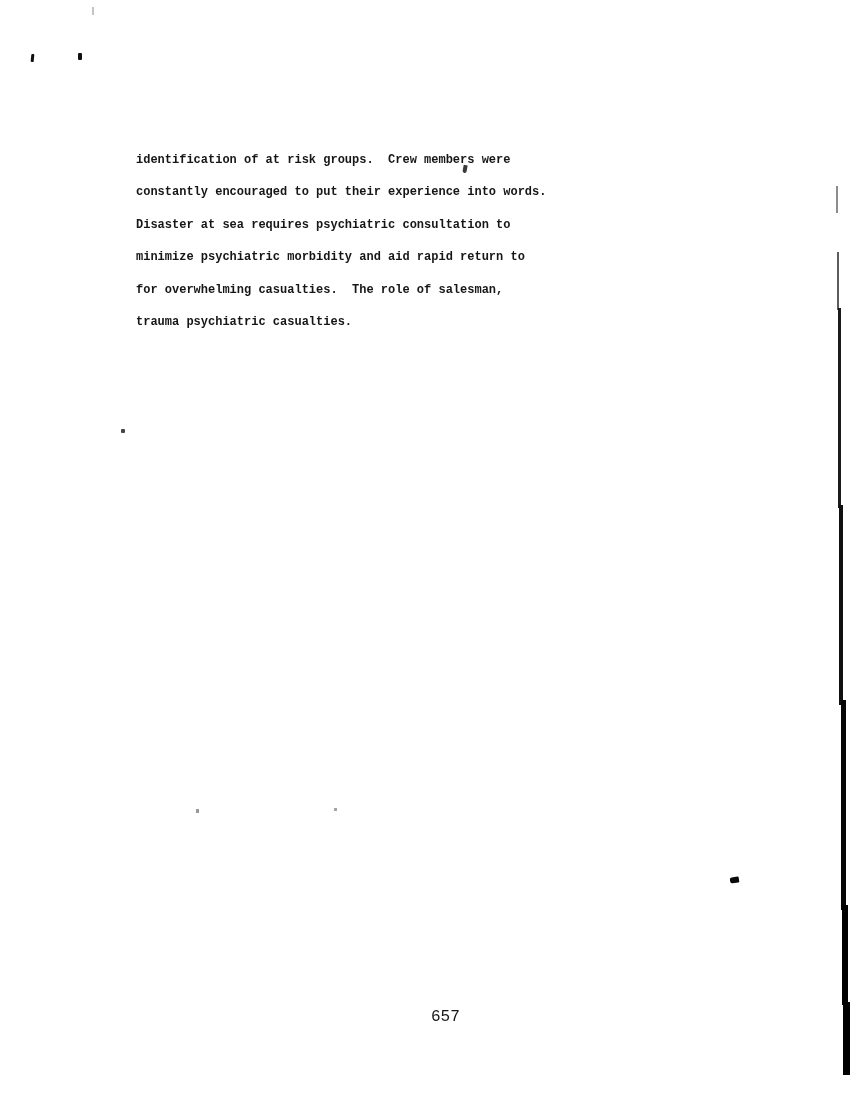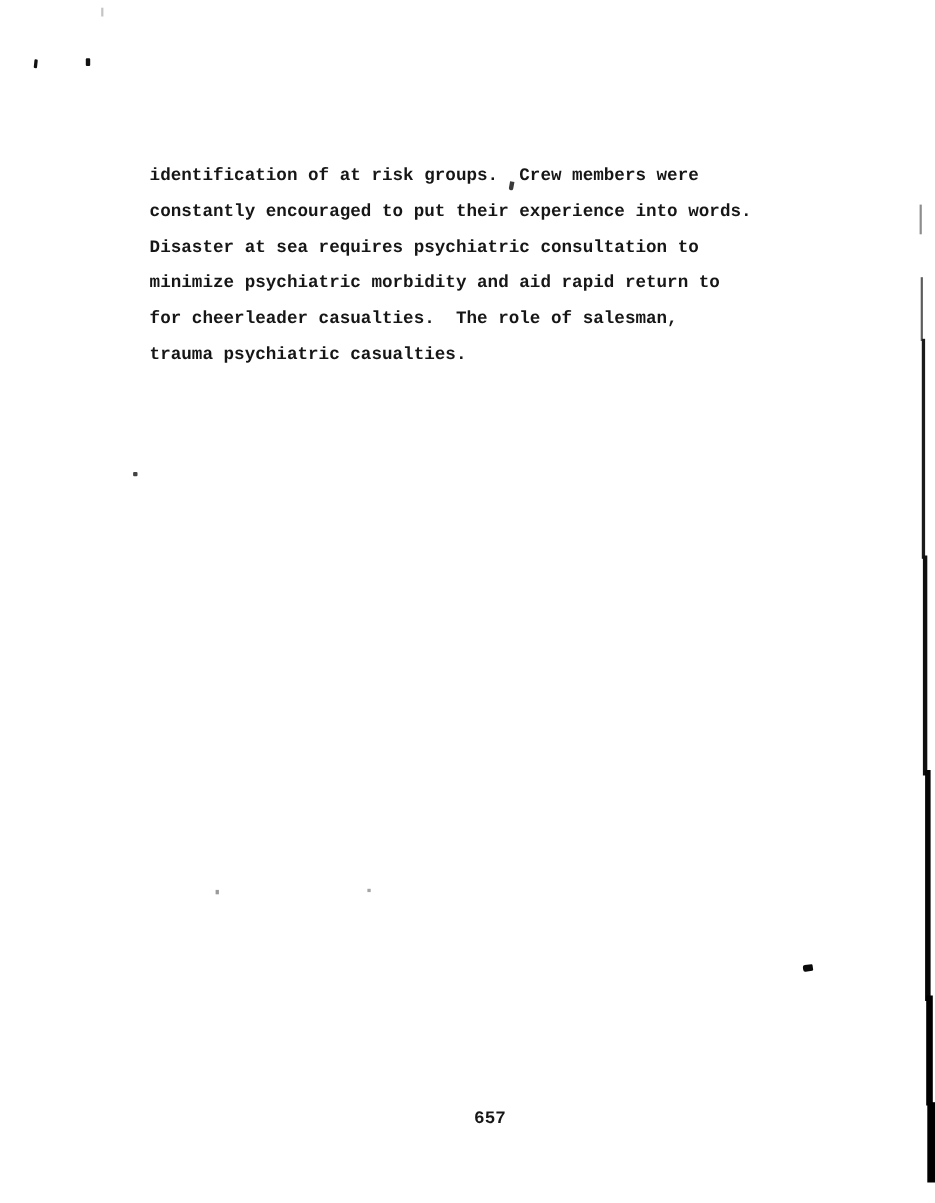--- a/index.html
+++ b/index.html
@@ -13,36 +13,36 @@
     height: 1094px;
     background: #ffffff;
     overflow: hidden;
     font-family: "Liberation Mono", "DejaVu Sans Mono", monospace;
   }
   
   .text-block {
     position: absolute;
     left: 136px;
     top: 144px;
-    font-size: 16px;
+    font-size: 12px;
     line-height: 32.4px;
     font-weight: bold;
     color: #161616;
     letter-spacing: 0;
   }
   .text-line {
     white-space: pre;
     height: 32.4px;
   }
   .page-number {
     position: absolute;
     left: 431px;
     top: 1008px;
     font-size: 16px;
-    font-weight: bold;
+    font-weight: normal;
     color: #161616;
   }
   
   .artifact { position: absolute; }
   .a-apostrophe { left: 31px; top: 54px; width: 3px; height: 8px; background: #111; border-radius: 1px; transform: rotate(6deg); }
   .a-dot-top    { left: 78px; top: 53px; width: 4px; height: 7px; background: #111; border-radius: 1px; }
   .a-tick-top   { left: 92px; top: 7px;  width: 2px; height: 8px; background: #c4c4c4; }
   .a-comma-mid  { left: 463px; top: 165px; width: 4px; height: 8px; background: #3a3a3a; border-radius: 0 0 2px 2px; transform: rotate(10deg); }
   .a-dot-left   { left: 121px; top: 429px; width: 4px; height: 4px; background: #444; border-radius: 1px; }
   .a-dot-low1   { left: 196px; top: 809px; width: 3px; height: 4px; background: #9a9a9a; }
@@ -61,21 +61,21 @@
 </head>
 <body>
 
 <div class="page">
 
   <div class="text-block">
       <div class="text-line">identification of at risk groups.  Crew members were</div>
       <div class="text-line">constantly encouraged to put their experience into words.</div>
       <div class="text-line">Disaster at sea requires psychiatric consultation to</div>
       <div class="text-line">minimize psychiatric morbidity and aid rapid return to</div>
-      <div class="text-line">for cheerleader casualties.  The role of salesman,</div>
+      <div class="text-line">for overwhelming casualties.  The role of salesman,</div>
       <div class="text-line">trauma psychiatric casualties.</div>
     </div>
 
   <div class="page-number">657</div>
 
   <div class="artifact a-apostrophe"></div>
   <div class="artifact a-dot-top"></div>
   <div class="artifact a-tick-top"></div>
   <div class="artifact a-comma-mid"></div>
   <div class="artifact a-dot-left"></div>

